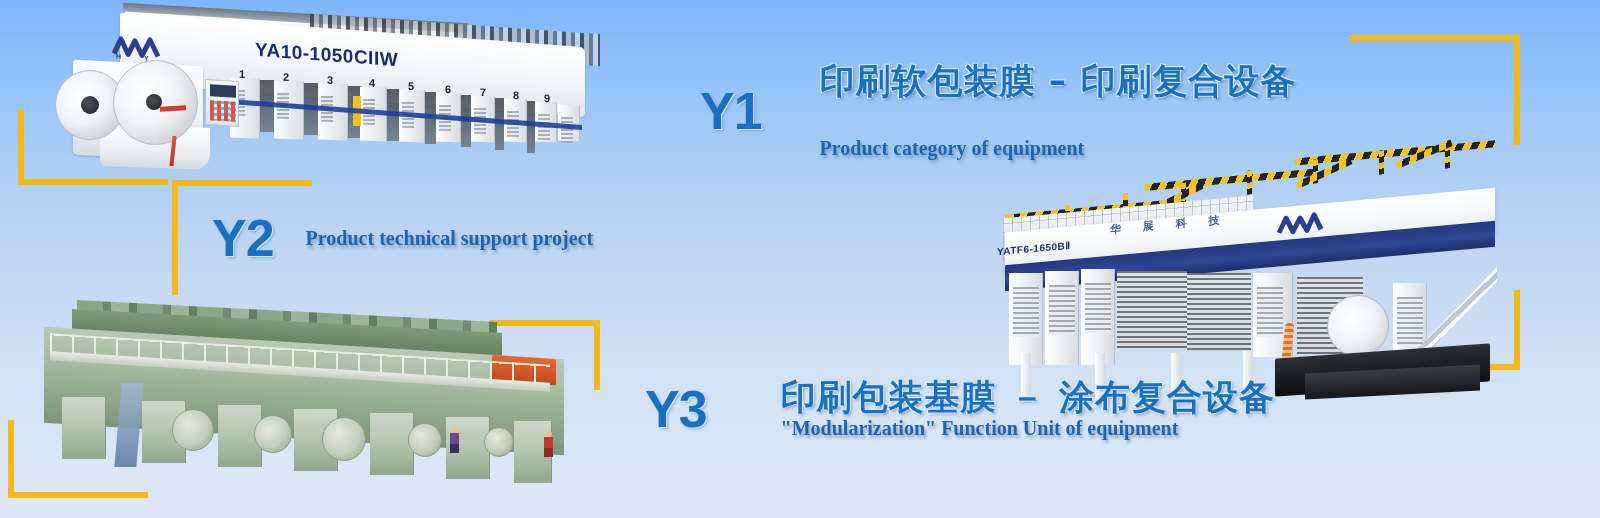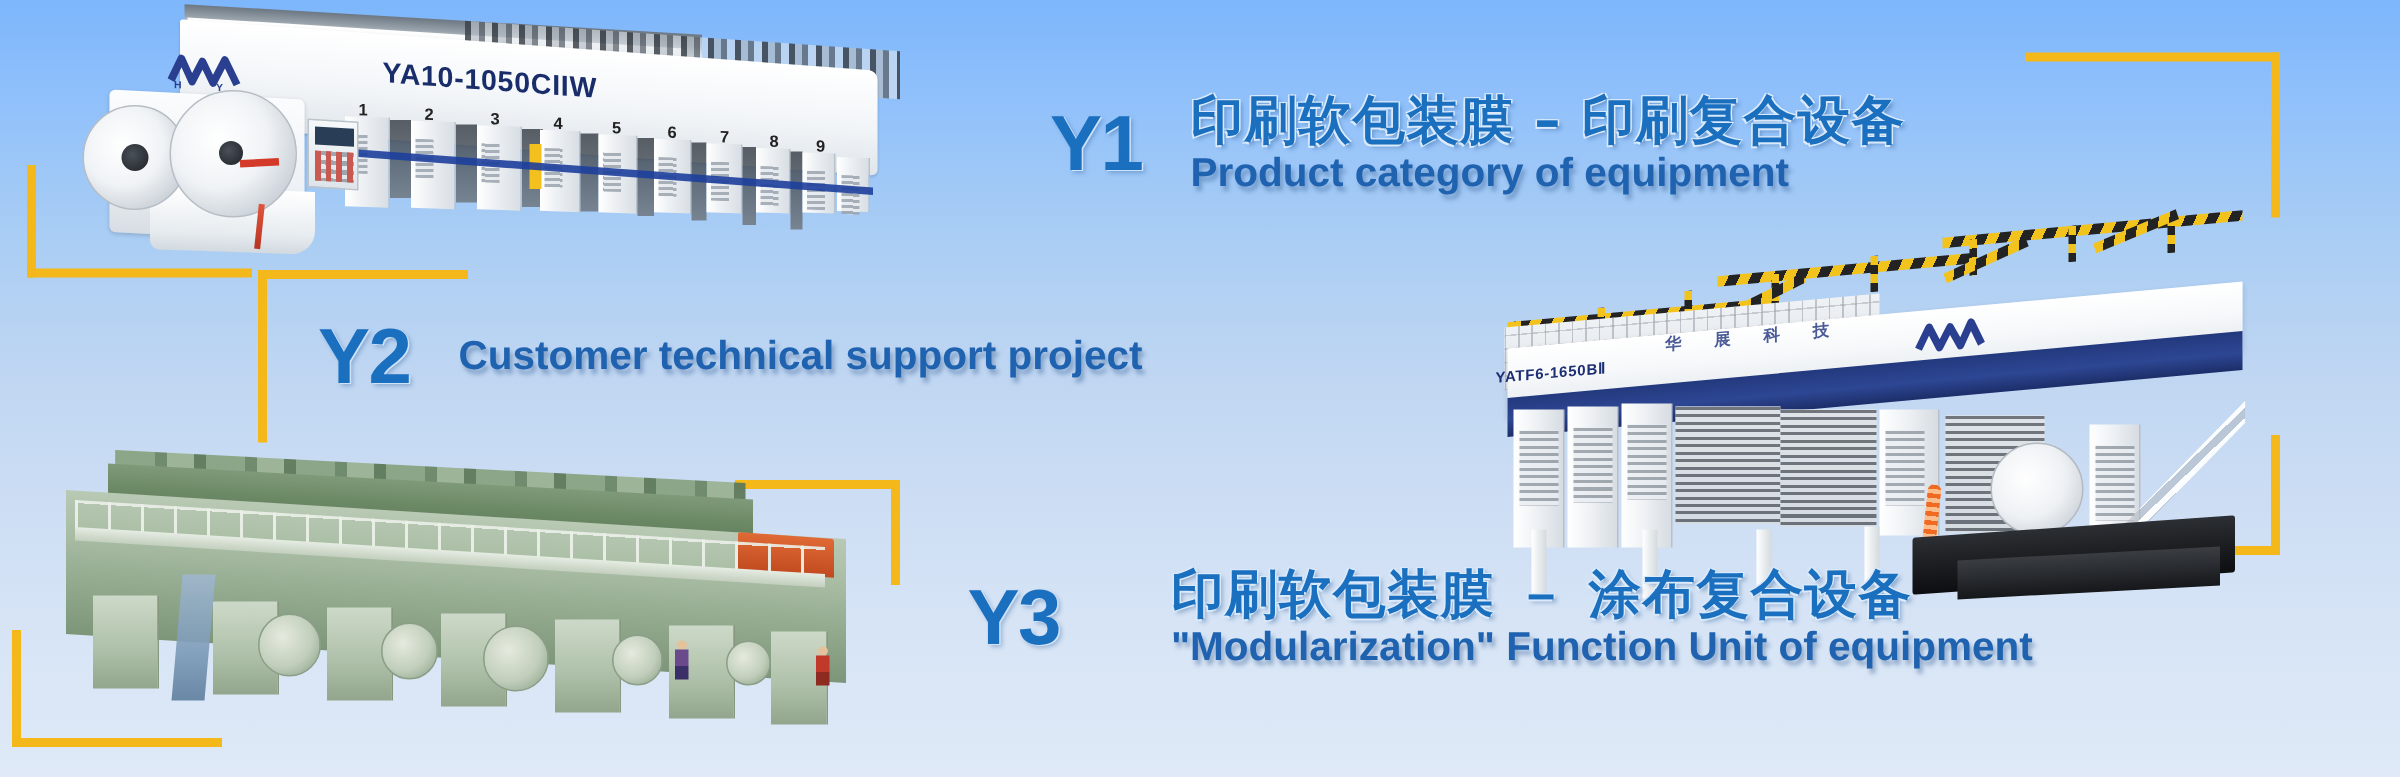--- a/index.html
+++ b/index.html
@@ -52,23 +52,23 @@
     line-height:1.12;
     color:#1a6fbf;
     letter-spacing:1px;
     white-space:nowrap;
     text-shadow:
        -1px -1px 0 #dbeafb,  1px -1px 0 #dbeafb,
        -1px  1px 0 #dbeafb,  2px  2px 3px rgba(40,90,150,.40);
   }
 
   .en {
-    font-family:Liberation Sans, sans-serif;
+    font-family:Liberation Serif, serif;
     font-weight:bold;
-    font-size:27px;
+    font-size:20px;
     line-height:1.1;
     color:#1f63b0;
     letter-spacing:0px;
     white-space:nowrap;
     text-shadow:2px 3px 3px rgba(60,100,150,.45);
   }
 
   
   .photo { position:absolute; }
 
@@ -491,21 +491,21 @@
     <div class="reel r1"></div>
     <div class="reel r2"></div>
     <div class="hub h1"></div>
     <div class="hub h2"></div>
     <div class="redstrip"></div>
     <div class="redcord"></div>
   </div>
 
   <div class="txtblock" style="left:700px; top:62px;">
     <span class="ycode">Y1</span>
-    <span class="lines" style="margin-left:32px;">
+    <span class="lines" style="margin-left:58px;gap:36px;">
       <span class="cn">印刷软包装膜 – 印刷复合设备</span>
       <span class="en">Product category of equipment</span>
     </span>
   </div>
 
   <div class="photo m2" style="left:975px; top:155px;">
     <div class="railing">
       <span class="railbar" style="left:10px;  top:30px; width:180px;"></span>
       <span class="railbar" style="left:150px; top:12px; width:170px;"></span>
       <span class="railbar" style="left:300px; top:0px;  width:200px;"></span>
@@ -562,21 +562,21 @@
     <div class="leg" style="left:268px; top:196px;"></div>
 
     <div class="orangecoil"></div>
     <div class="blackbase"></div>
     <div class="blackbase2"></div>
   </div>
 
   <div class="txtblock" style="left:212px; top:212px;">
     <span class="ycode">Y2</span>
     <span class="lines" style="margin-left:32px;">
-      <span class="en">Customer technical support project</span>
+      <span class="en">Product technical support project</span>
     </span>
   </div>
 
   <div class="photo m3" style="left:22px; top:305px;">
     <div class="hoods"></div>
     <div class="greendeck"></div>
     <div class="topdeck"></div>
     <div class="mainframe"></div>
     <div class="redhood"></div>
     <div class="walkrail"></div>
@@ -604,18 +604,18 @@
     </div>
     <div class="person" style="left:522px; top:126px;">
       <span class="head"></span>
       <span class="torso" style="background:linear-gradient(to bottom,#c0392b 0%,#c0392b 55%,#8e2b20 55%,#8e2b20 100%);"></span>
     </div>
   </div>
 
   <div class="txtblock" style="left:645px; top:378px;gap:40px;">
     <span class="ycode">Y3</span>
     <span class="lines" style="margin-left:34px;">
-      <span class="cn">印刷软包装膜 －  涂布复合设备</span>
+      <span class="cn">印刷包装基膜 －  涂布复合设备</span>
       <span class="en">"Modularization" Function Unit of equipment</span>
     </span>
   </div>
 
 </div>
 
 </body></html>

